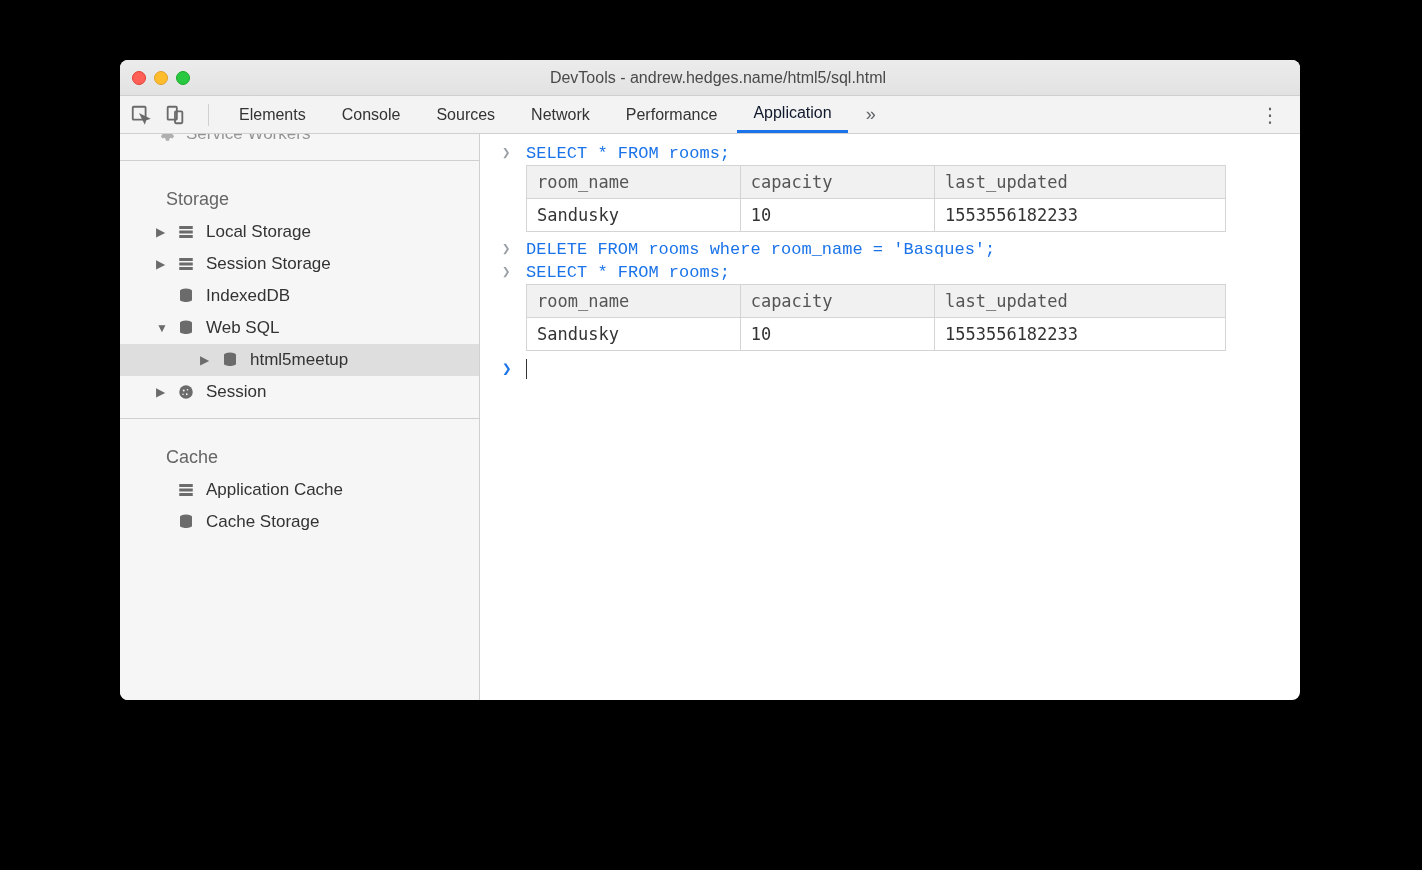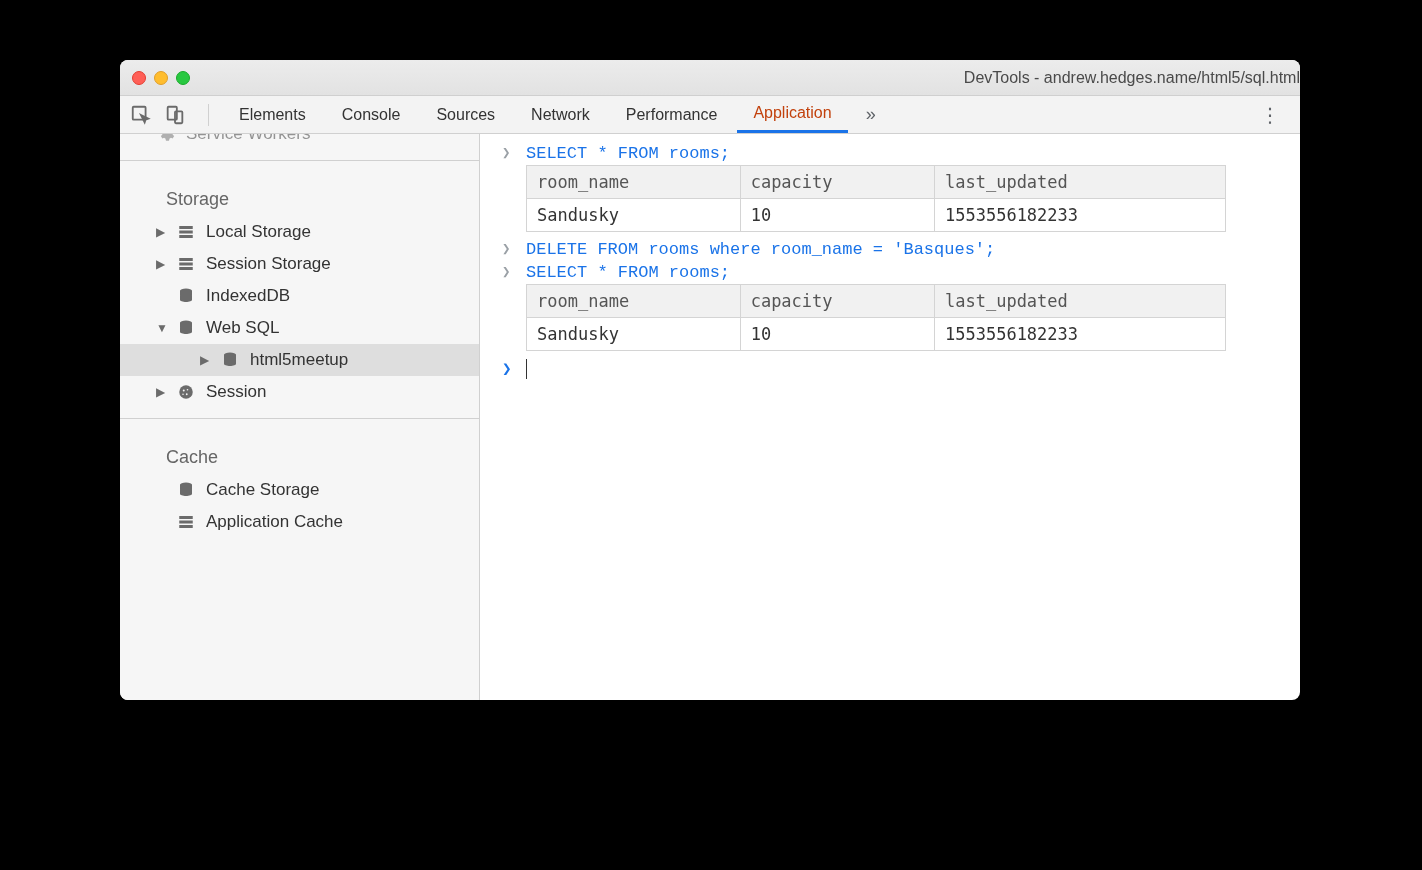--- a/index.html
+++ b/index.html
@@ -31,21 +31,21 @@
   align-items: center;
   padding: 0 12px;
   position: relative;
 }
 .traffic { display: flex; gap: 8px; }
 .dot { width: 14px; height: 14px; border-radius: 50%; }
 .dot.red { background: #ff5f57; border:1px solid #e33e32;}
 .dot.yellow { background: #ffbd2e; border:1px solid #e09e2b;}
 .dot.green { background: #28c840; border:1px solid #1aab2b;}
 .title {
-  position: absolute; left: 16px; right: 0; text-align: right;
+  position: absolute; left: 16px; right: 0; text-align: center;
   font-size: 16px; color: #4a4a4a;
 }
 .tabbar {
   height: 38px;
   background: #f3f3f3;
   border-bottom: 1px solid #d0d0d0;
   display: flex;
   align-items: center;
   padding: 0 10px;
   gap: 4px;
@@ -54,21 +54,21 @@
   width: 22px; height: 22px; display: inline-flex; align-items:center; justify-content:center;
   color: #6a6a6a; margin-right: 8px;
 }
 .tab {
   padding: 0 16px;
   height: 100%;
   display: flex; align-items: center;
   font-size: 16px; color: #333;
   cursor: pointer;
 }
-.tab.active { color: #c2410c; border-bottom: 3px solid #1a73e8; font-weight: 500;}
+.tab.active { color: #0f172a; border-bottom: 3px solid #1a73e8; font-weight: 500;}
 .more { margin-left: 4px; font-size: 18px; color:#5f6368; padding: 0 10px; cursor:pointer;}
 .kebab { margin-left: auto; font-size: 20px; color:#5f6368; padding: 0 10px; cursor:pointer;}
 .body { flex: 1; display: flex; min-height: 0; gap: 12px; }
 .sidebar {
   width: 360px;
   background: #f6f6f6;
   border-right: 1px solid #d0d0d0;
   overflow: hidden;
   font-size: 17px;
   color: #333;
@@ -243,35 +243,35 @@
       </div>
 
       <div class="divider"></div>
 
       <div class="group-title">Cache</div>
 
       <div class="item">
         <span class="chev"></span>
         <span class="icon">
           <svg viewBox="0 0 24 24" fill="currentColor">
+              <path d="M3 4h18v4H3zM3 10h18v4H3zM3 16h18v4H3z"></path>
+            </svg>
+        </span>
+        <span>Application Cache</span>
+      </div>
+      <div class="item">
+        <span class="chev"></span>
+        <span class="icon">
+          <svg viewBox="0 0 24 24" fill="currentColor">
               <ellipse cx="12" cy="5" rx="8" ry="3"></ellipse>
               <path d="M4 5v6c0 1.7 3.6 3 8 3s8-1.3 8-3V5"></path>
               <path d="M4 11v6c0 1.7 3.6 3 8 3s8-1.3 8-3v-6"></path>
             </svg>
         </span>
         <span>Cache Storage</span>
-      </div>
-      <div class="item">
-        <span class="chev"></span>
-        <span class="icon">
-          <svg viewBox="0 0 24 24" fill="currentColor">
-              <path d="M3 4h18v4H3zM3 10h18v4H3zM3 16h18v4H3z"></path>
-            </svg>
-        </span>
-        <span>Application Cache</span>
       </div>
 
     </div>
 
     <div class="content" id="console-content">
 
     <div class="row">
           <span class="prompt">❯</span>
           <span class="sql">SELECT * FROM rooms;</span>
         </div>

